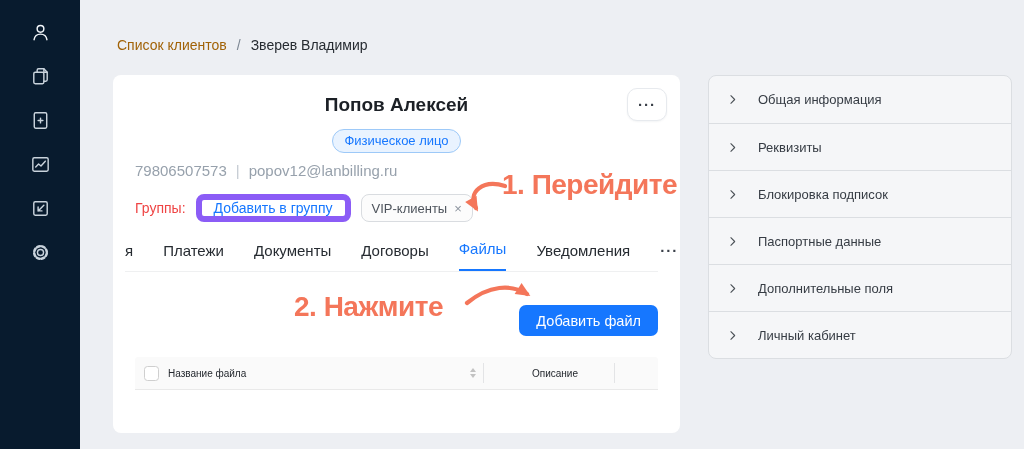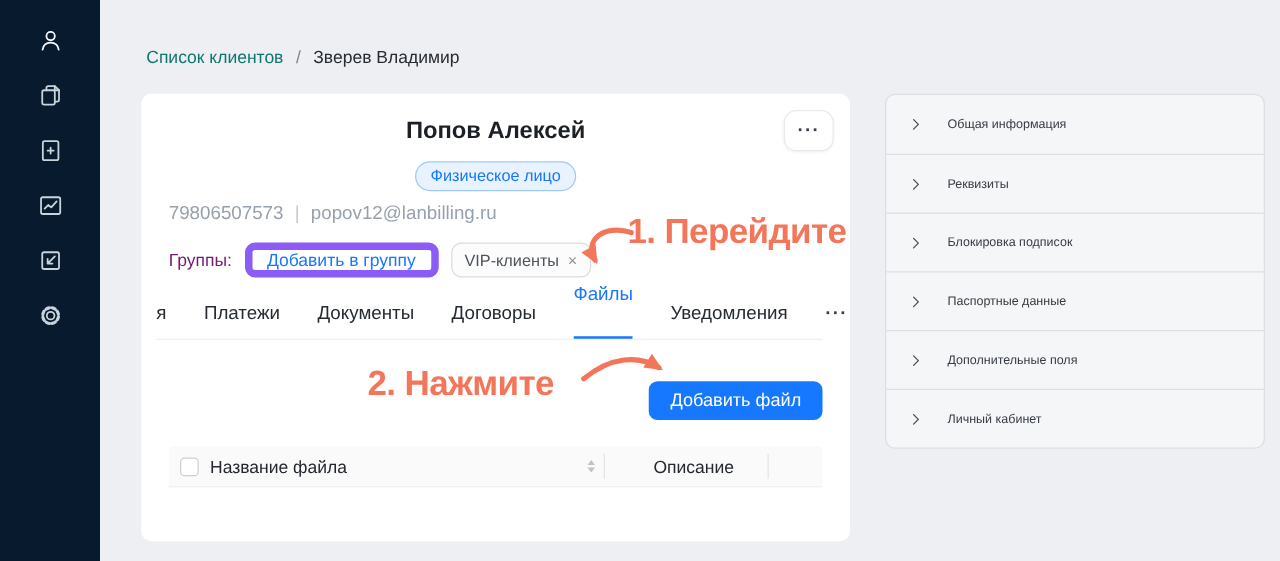--- a/index.html
+++ b/index.html
@@ -17,21 +17,21 @@
     display:flex; flex-direction:column; align-items:center;
     padding-top:21px; gap:21px;
   }
   .rail .nav-ic { width:23px; height:23px; display:block; cursor:pointer; }
   .rail svg { width:23px; height:23px; stroke:#C9D3DC; fill:none;
     stroke-width:1.5; stroke-linecap:round; stroke-linejoin:round; }
   .rail .active svg { stroke:#F3F7FB; }
   
   .breadcrumb { position:absolute; left:117px; top:37px; font-size:14px;
     display:flex; gap:10px; align-items:center; }
-  .bc-root { color:#0f766e; cursor:pointer; }
+  .bc-root { color:#a16207; cursor:pointer; }
   .bc-sep  { color:#7C8692; }
   .bc-cur  { color:#262B31; }
   
   .card {
     position:absolute; left:113px; top:75px; width:567px; height:358px;
     background:#FFFFFF; border-radius:8px; padding:19px 22px;
   }
   .card-head { display:flex; align-items:center; gap:13px;flex-direction:column; }
   .client-name { font-size:19px; font-weight:700; color:#1C2026; }
   .type-badge {
@@ -42,53 +42,53 @@
     position:absolute; right:13px; top:13px; width:40px; height:33px;
     background:#fff; border:1px solid #E7EAEE; border-radius:10px;
     box-shadow:0 1px 2px rgba(20,30,50,.05);
     font-size:15px; font-weight:700; color:#3A4049; letter-spacing:1px;
     display:flex; align-items:center; justify-content:center; cursor:pointer;
   }
   .contacts { margin-top:9px; font-size:15px; color:#97A1AC;
     display:flex; gap:9px; align-items:center; }
   .contacts .pipe { color:#C3CAD2; }
   .groups { margin-top:15px; display:flex; align-items:center; gap:10px; }
-  .groups-label { font-size:14px; color:#701a75; }
+  .groups-label { font-size:14px; color:#ef4444; }
   .add-group-btn {
     font-size:14px; color:#1677FF; background:#fff;
     border:6px solid #8b5cf6; border-radius:8px; height:28px;
     padding:0 12px; cursor:pointer; display:flex; align-items:center;
   }
   .group-tag {
     font-size:13px; color:#4E545C; background:#FCFCFC;
     border:1px solid #D9DCE0; border-radius:8px; height:28px;
     padding:0 10px; display:flex; align-items:center; gap:7px;
   }
   .group-tag .x { color:#8C949E; font-size:13px; cursor:pointer; }
   
   .tabbar {
     margin:16px 0 0 -10px; display:flex; gap:30px; align-items:flex-end;
     border-bottom:1px solid #EFF0F1; height:34px;
   }
   .tab { font-size:15px; color:#262B31; padding-bottom:12px; cursor:pointer;
     white-space:nowrap; }
   .tab.active { color:#1677FF; border-bottom:2.5px solid #1677FF;
-    padding-bottom:25px; }
+    padding-bottom:12px; }
   .tab.more { color:#3A4049; font-weight:700; letter-spacing:1px; }
   
   .btn-row { margin-top:33px; display:flex; justify-content:flex-end; }
   .add-file-btn {
     background:#1677FF; color:#fff; font-size:14.5px; border:none;
     border-radius:7px; height:31px; padding:0 17px; cursor:pointer;
   }
   
   .thead {
     margin-top:21px; height:33px; background:#FAFAFA;
     border-bottom:1px solid #E9E9E9; border-radius:3px 3px 0 0;
-    display:flex; align-items:center; font-size:14px; color:#24282E;
+    display:flex; align-items:center; font-size:10px; color:#24282E;
   }
   .cb-cell { width:32px; display:flex; justify-content:center; }
   .checkbox { width:15px; height:15px; background:#fff;
     border:1px solid #CFCFCF; border-radius:3.5px; cursor:pointer; }
   .name-cell { flex:1; display:flex; align-items:center; padding-left:1px; }
   .name-cell .label { flex:1; }
   .sorter { display:flex; flex-direction:column; gap:2px; margin-right:7px;
     cursor:pointer; }
   .caret-up { width:0; height:0; border-left:3.5px solid transparent;
     border-right:3.5px solid transparent; border-bottom:4.5px solid #C2C2C2; }
@@ -101,21 +101,21 @@
   .accordion {
     position:absolute; left:708px; top:75px; width:304px;
     background:#F5F6F8; border:1px solid #DBDEE2; border-radius:8px;
     overflow:hidden;
   }
   .acc-item { height:47px; display:flex; align-items:center; gap:19px;
     padding-left:17px; cursor:pointer; }
   .acc-item + .acc-item { border-top:1px solid #DBDEE2;align-items:center; }
   .acc-item svg { width:13px; height:13px; stroke:#4A5056; fill:none;
     stroke-width:2; stroke-linecap:round; stroke-linejoin:round; }
-  .acc-label { font-size:10px; color:#363C44; }
+  .acc-label { font-size:13px; color:#363C44; }
   
   .ann { position:absolute; z-index:50; font-size:28px; font-weight:700;
     color:#F4765A; letter-spacing:-0.5px; white-space:nowrap; }
   .ann1 { left:502px; top:169px; }
   .ann2 { left:294px; top:291px; }
   .arrows { position:absolute; left:0; top:0; width:1024px; height:449px;
     z-index:49; pointer-events:none; }
 </style>
 </head>
 <body>

